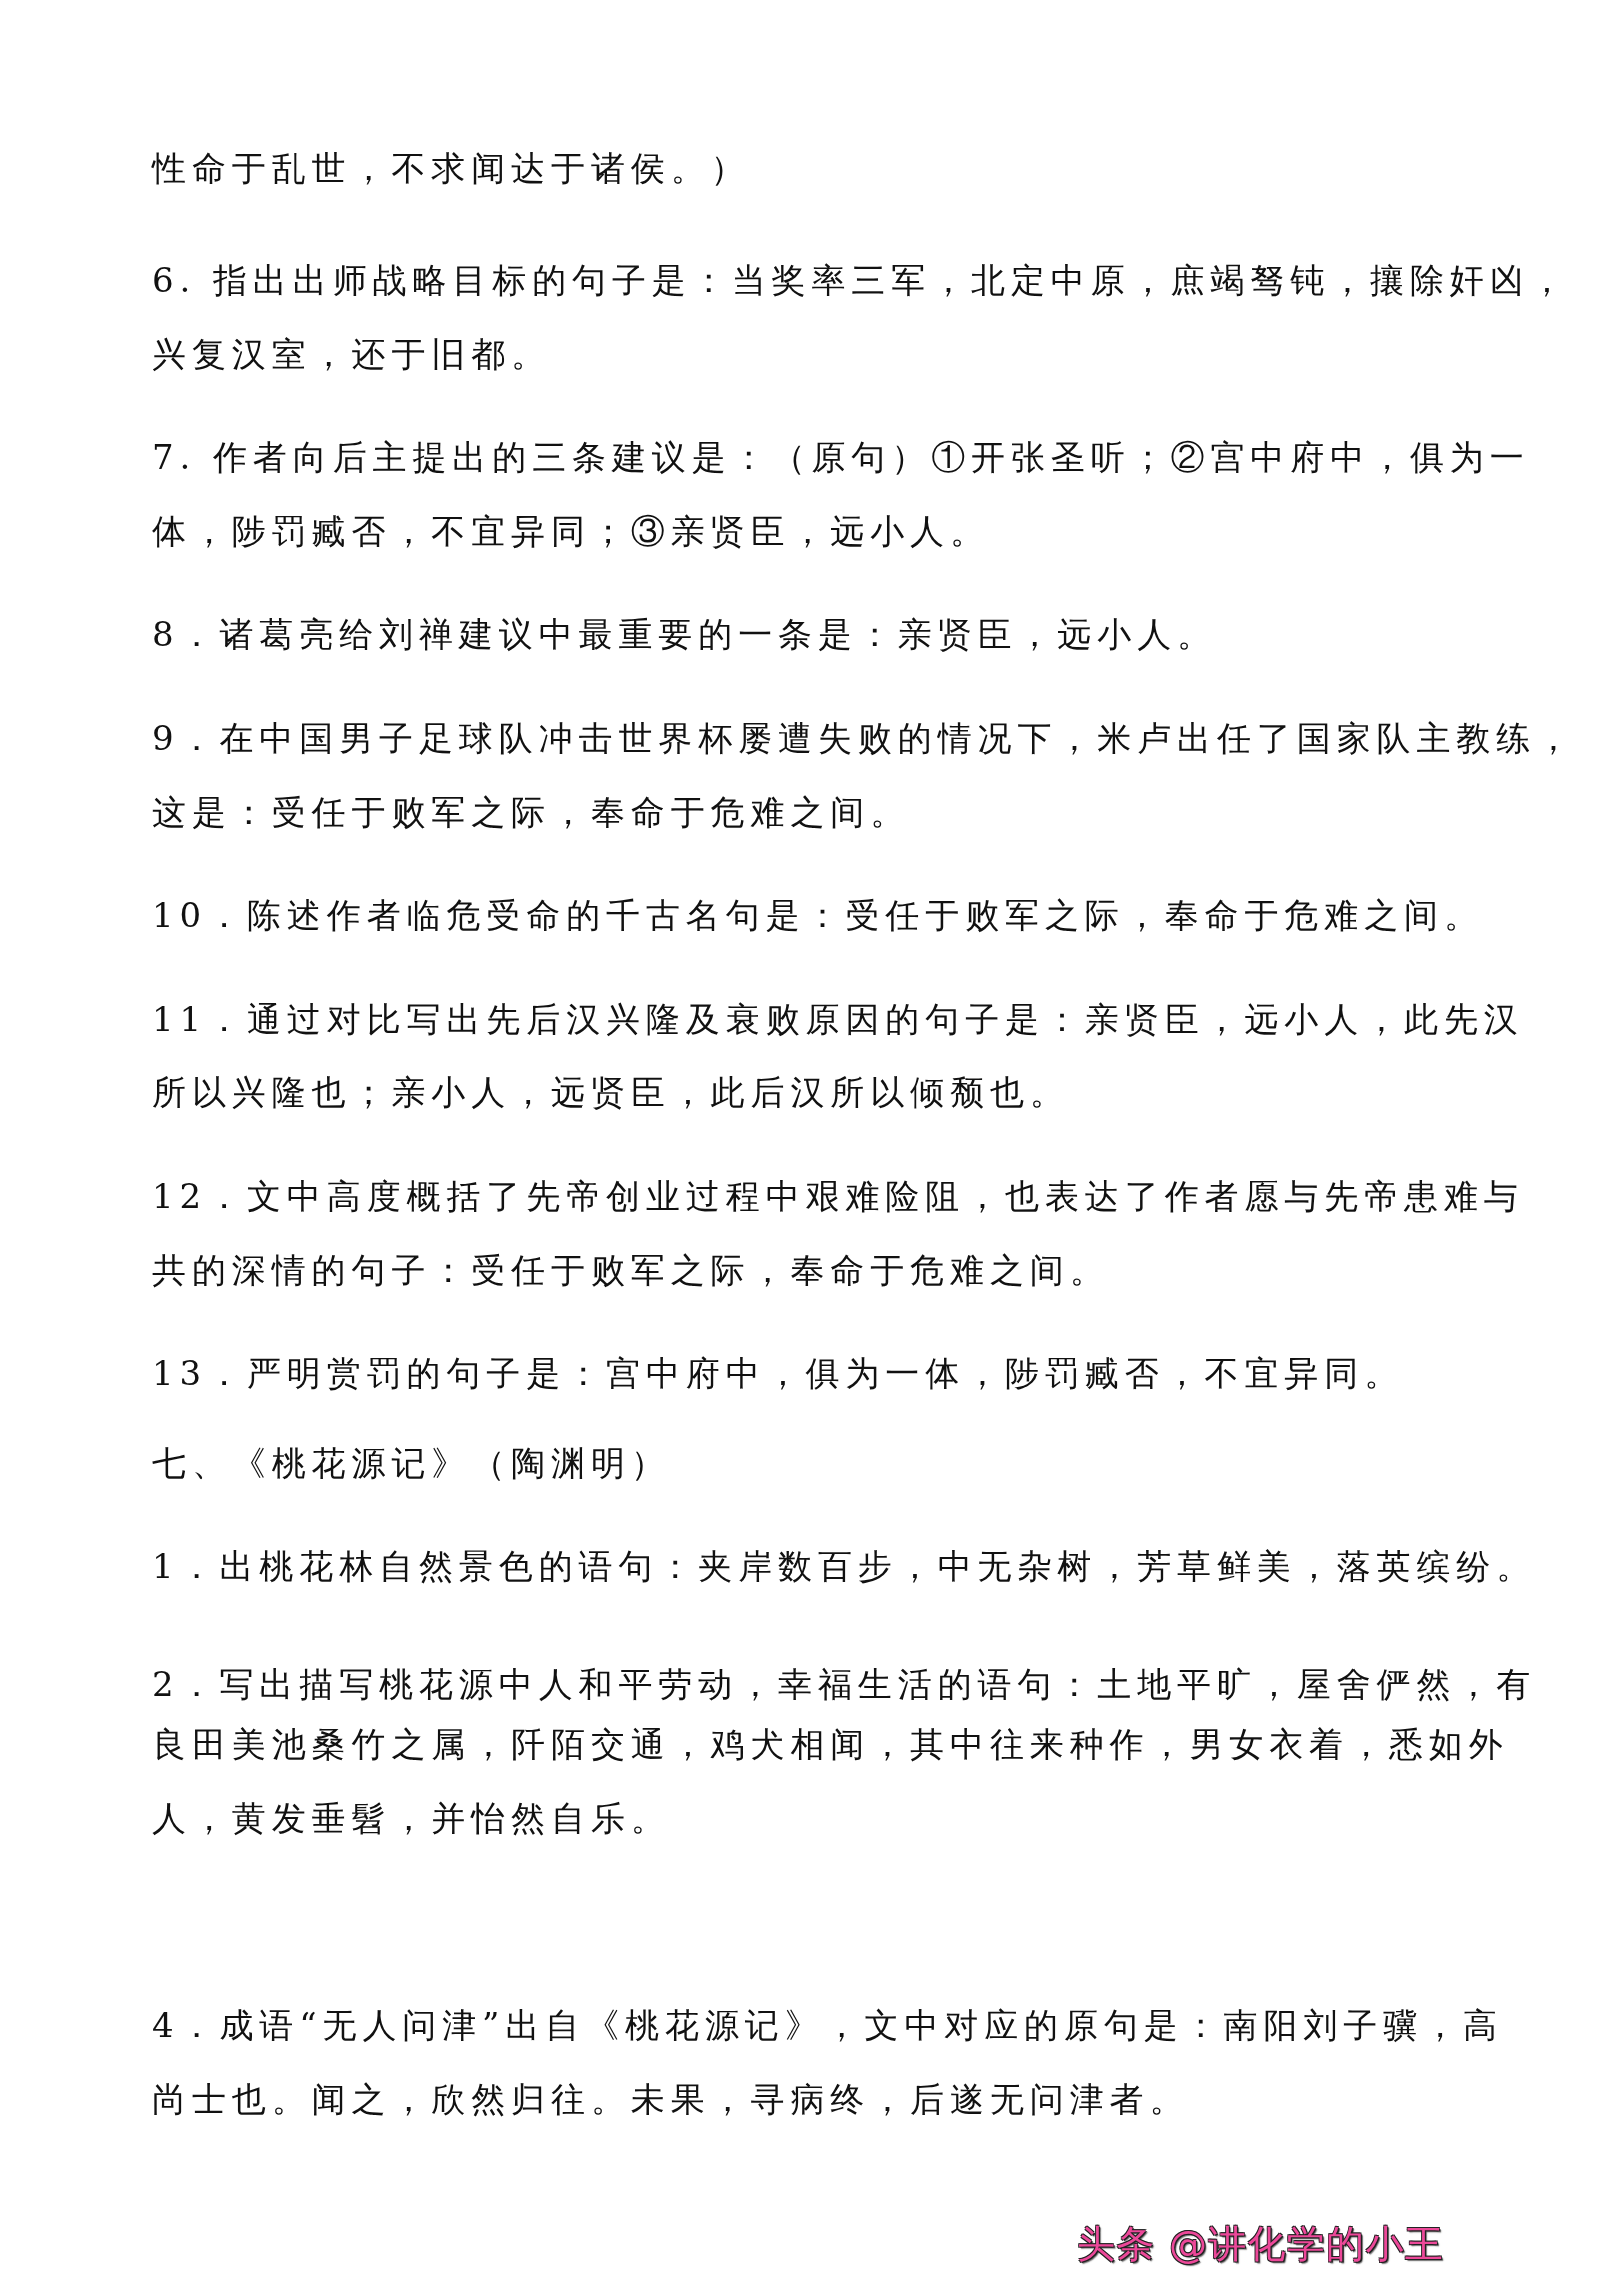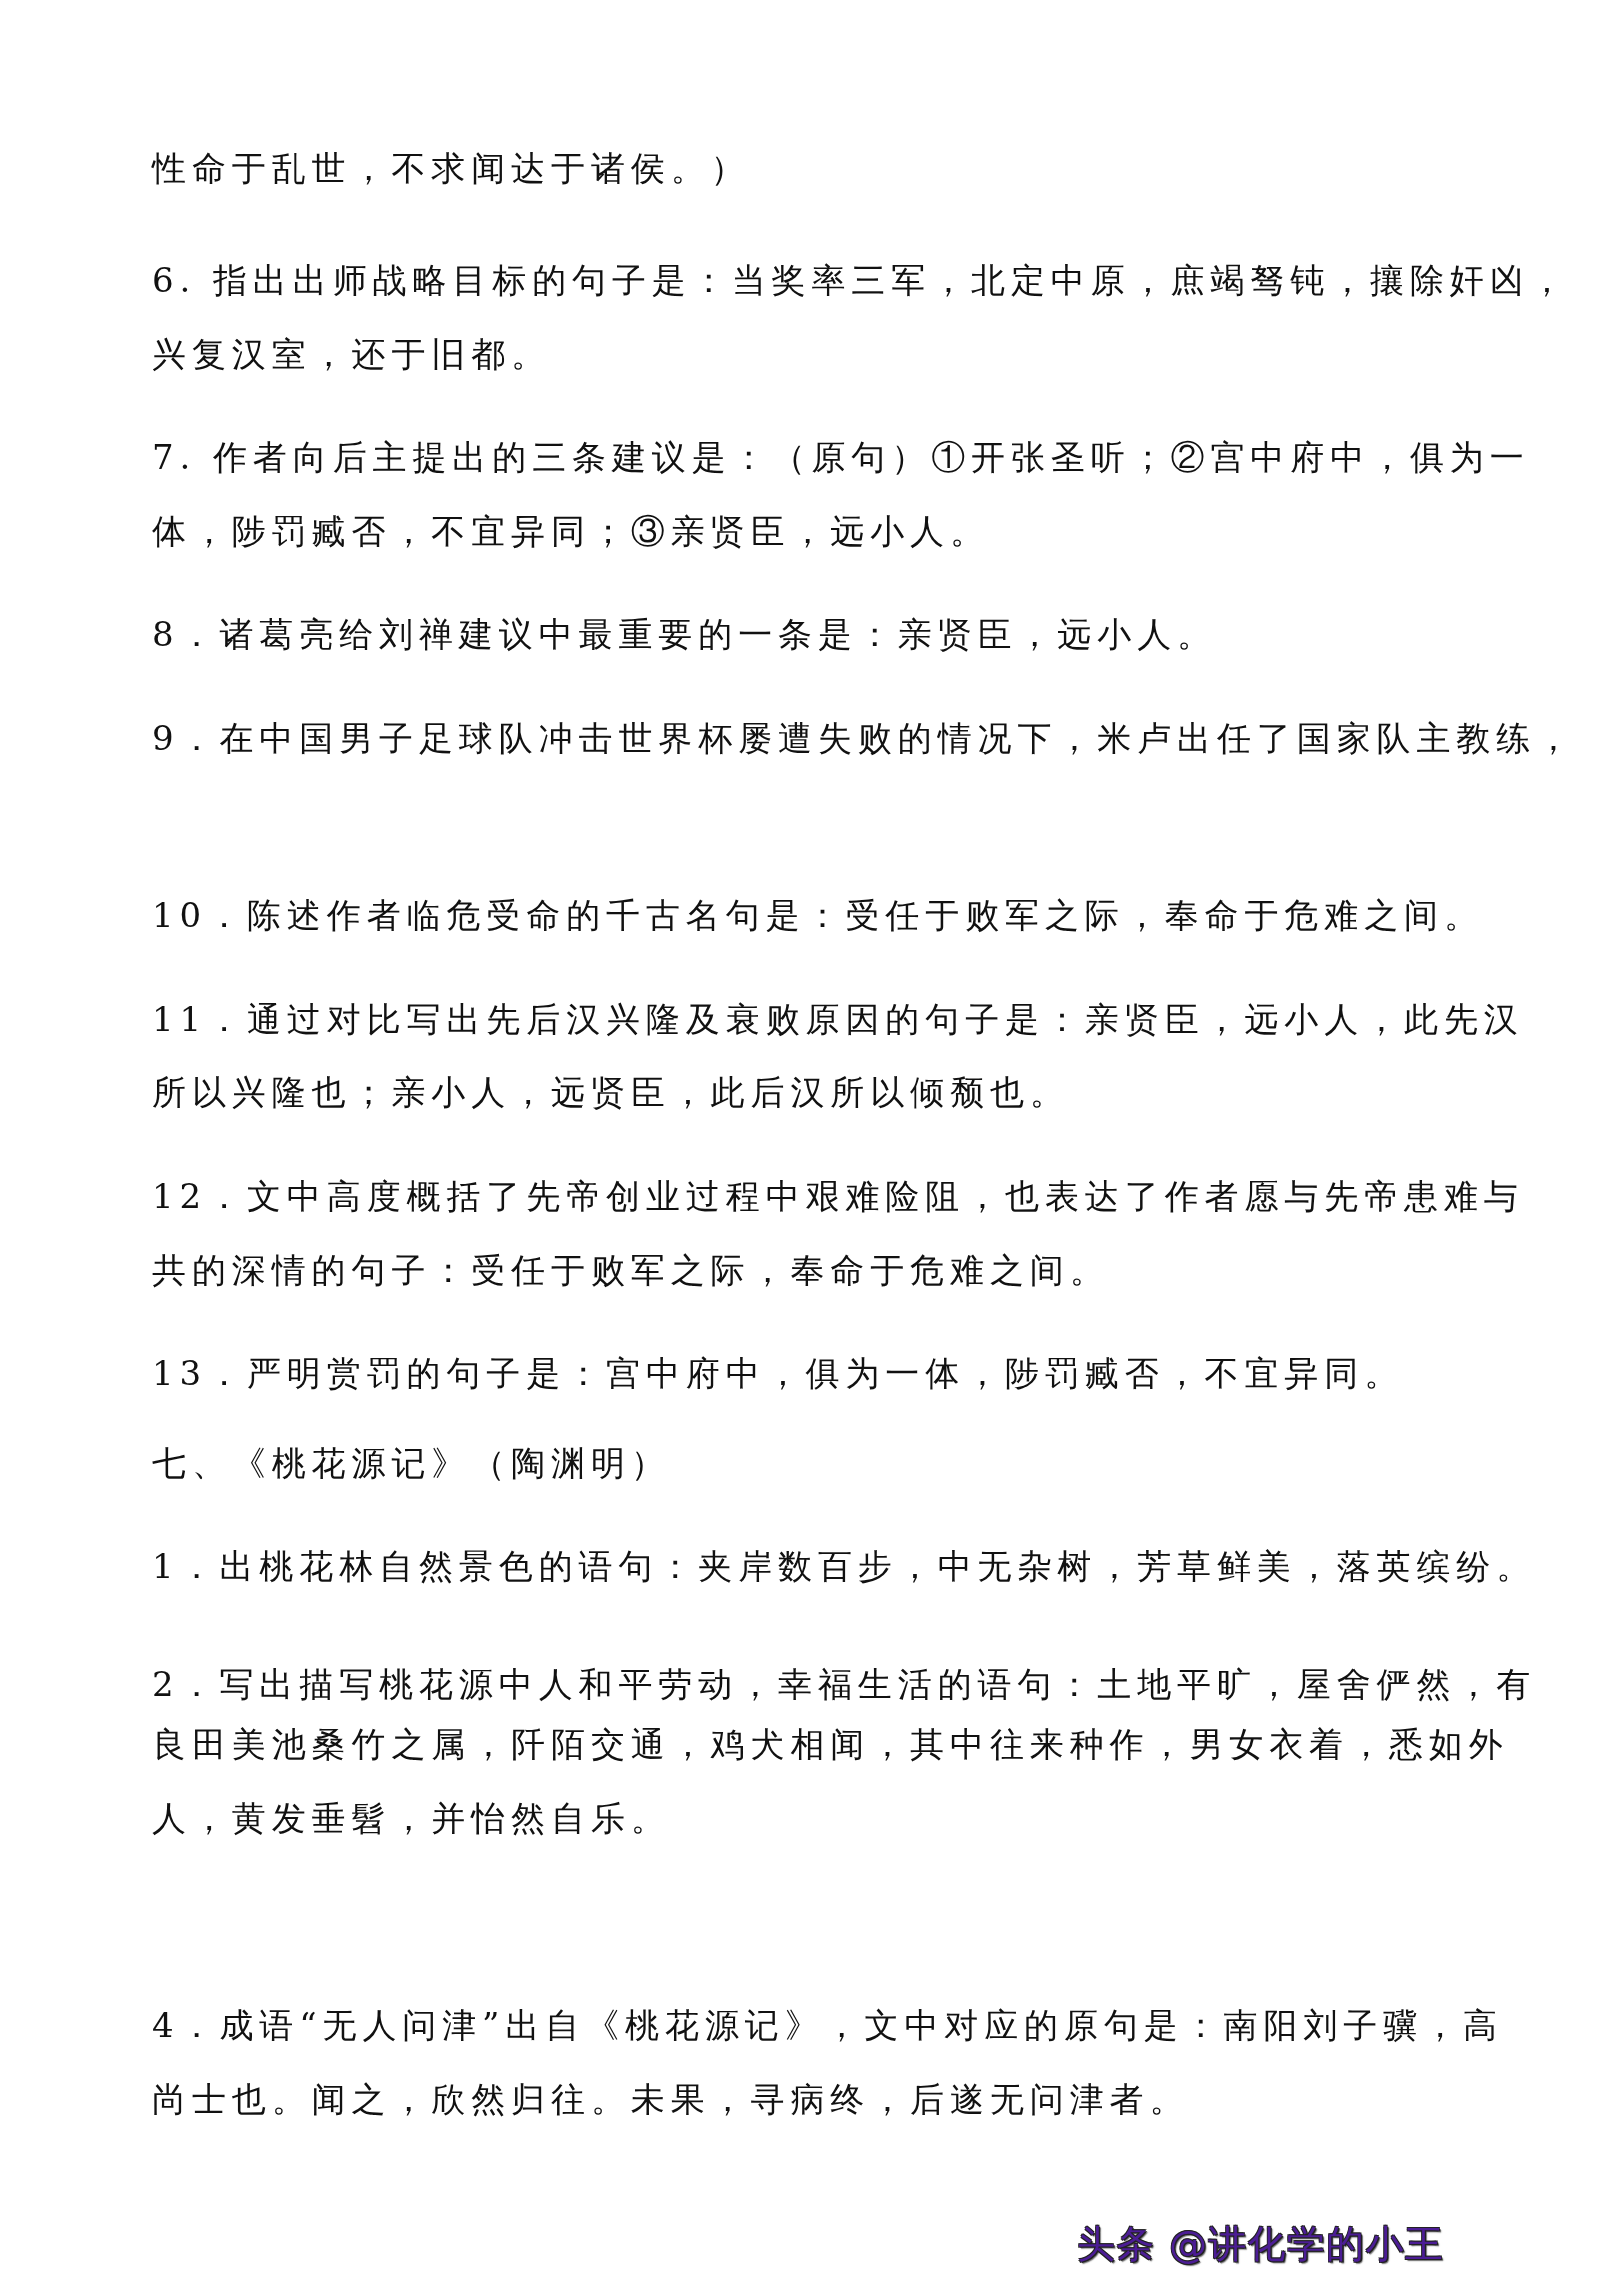--- a/index.html
+++ b/index.html
@@ -14,21 +14,21 @@
     line-height: 42px;
     color: #111111;
     letter-spacing: 5.9px;
   }
   .watermark {
     position: absolute;
     right: 26px;
     top: 2219px;
     font-family: "DejaVu Sans", "Liberation Sans", sans-serif;
     font-size: 38px;
-    color: #4c1d95;
+    color: #ec4899;
     letter-spacing: 1.3px;
     text-shadow: 1.3px 1.3px 0 #222, -0.7px -0.7px 0 #222, 0.7px -0.7px 0 #222, -0.7px 0.7px 0 #222, 2px 2px 1.3px rgba(0,0,0,0.6);
     white-space: nowrap;
   }
 </style>
 </head>
 <body>
 
 <div class="page">
 
@@ -36,20 +36,21 @@
 
   <div class="line" style="top:259px">6. 指出出师战略目标的句子是：当奖率三军，北定中原，庶竭驽钝，攘除奸凶，</div>
   <div class="line" style="top:333px">兴复汉室，还于旧都。</div>
 
   <div class="line" style="top:436px">7. 作者向后主提出的三条建议是：（原句）①开张圣听；②宫中府中，俱为一</div>
   <div class="line" style="top:510px">体，陟罚臧否，不宜异同；③亲贤臣，远小人。</div>
 
   <div class="line" style="top:613px">8．诸葛亮给刘禅建议中最重要的一条是：亲贤臣，远小人。</div>
 
   <div class="line" style="top:717px">9．在中国男子足球队冲击世界杯屡遭失败的情况下，米卢出任了国家队主教练，</div>
+  <div class="line" style="top:791px">这是：受任于败军之际，奉命于危难之间。</div>
 
   <div class="line" style="top:894px">10．陈述作者临危受命的千古名句是：受任于败军之际，奉命于危难之间。</div>
 
   <div class="line" style="top:998px">11．通过对比写出先后汉兴隆及衰败原因的句子是：亲贤臣，远小人，此先汉</div>
   <div class="line" style="top:1071px">所以兴隆也；亲小人，远贤臣，此后汉所以倾颓也。</div>
 
   <div class="line" style="top:1175px">12．文中高度概括了先帝创业过程中艰难险阻，也表达了作者愿与先帝患难与</div>
   <div class="line" style="top:1249px">共的深情的句子：受任于败军之际，奉命于危难之间。</div>
 
   <div class="line" style="top:1352px">13．严明赏罚的句子是：宫中府中，俱为一体，陟罚臧否，不宜异同。</div>

